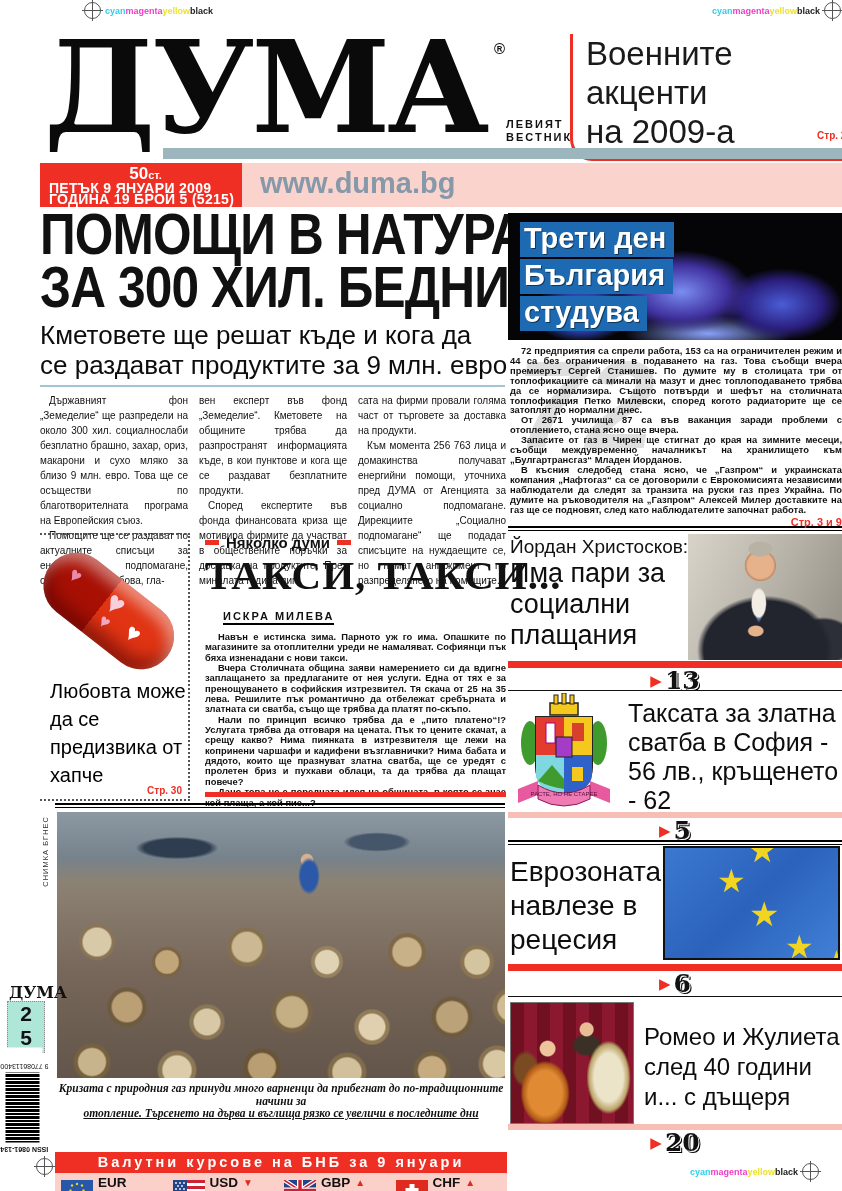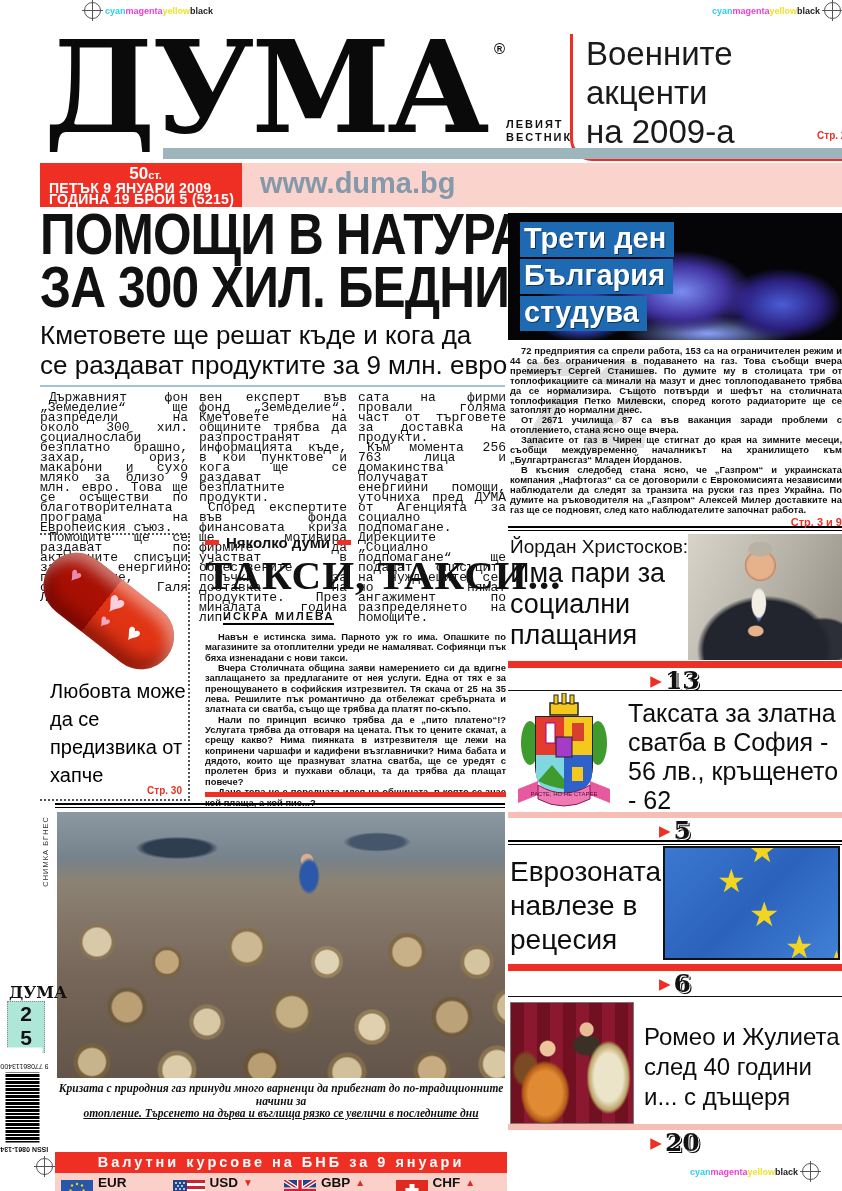--- a/index.html
+++ b/index.html
@@ -29,21 +29,21 @@
   .price small{font-size:11px;}
   .issueline{font-size:14px;line-height:11px;letter-spacing:.3px;}
   .webstrip{position:absolute;left:242px;top:163px;width:600px;height:44px;background:#fad3cc;}
   .weburl{position:absolute;left:18px;top:4px;font-size:29px;font-weight:bold;color:#8599ab;}
   
   .headline{position:absolute;left:40px;top:208px;font-weight:bold;font-size:57px;line-height:53px;
             letter-spacing:-1px;transform:scaleX(.87);transform-origin:left top;white-space:nowrap;}
   .subhead{position:absolute;left:40px;top:320px;font-size:26px;line-height:30px;color:#0d0d0d;}
   .subrule{position:absolute;left:40px;top:385px;width:465px;height:2px;background:#9fc6d2;}
   .bodycols{position:absolute;left:40px;top:393px;width:466px;height:138px;display:flex;gap:11px;}
-  .bodycols .col{flex:1;font-size:13px;line-height:10px;text-align:justify;font-family:Liberation Mono, monospace;}
+  .bodycols .col{flex:1;font-size:10px;line-height:15px;text-align:justify;}
   .bodycols p{margin:0;}
   .bodycols p.ind{text-indent:9px;}
   
   .flamebox{position:absolute;left:508px;top:213px;width:334px;height:127px;background:
       radial-gradient(ellipse 70px 42px at 22% 78%, #5b7de6 0%, #2b3fae 45%, rgba(0,0,10,0) 72%),
       radial-gradient(ellipse 95px 55px at 52% 62%, #7a8df2 0%, #40309e 48%, rgba(0,0,10,0) 75%),
       radial-gradient(ellipse 80px 48px at 82% 72%, #4a5dd6 0%, #2b1f7e 50%, rgba(0,0,10,0) 75%),
       radial-gradient(ellipse 120px 26px at 60% 95%, #8aa0f8 0%, rgba(0,0,10,0) 70%),
       #050508;}
   .flametitle{position:absolute;left:12px;top:9px;z-index:2;}

